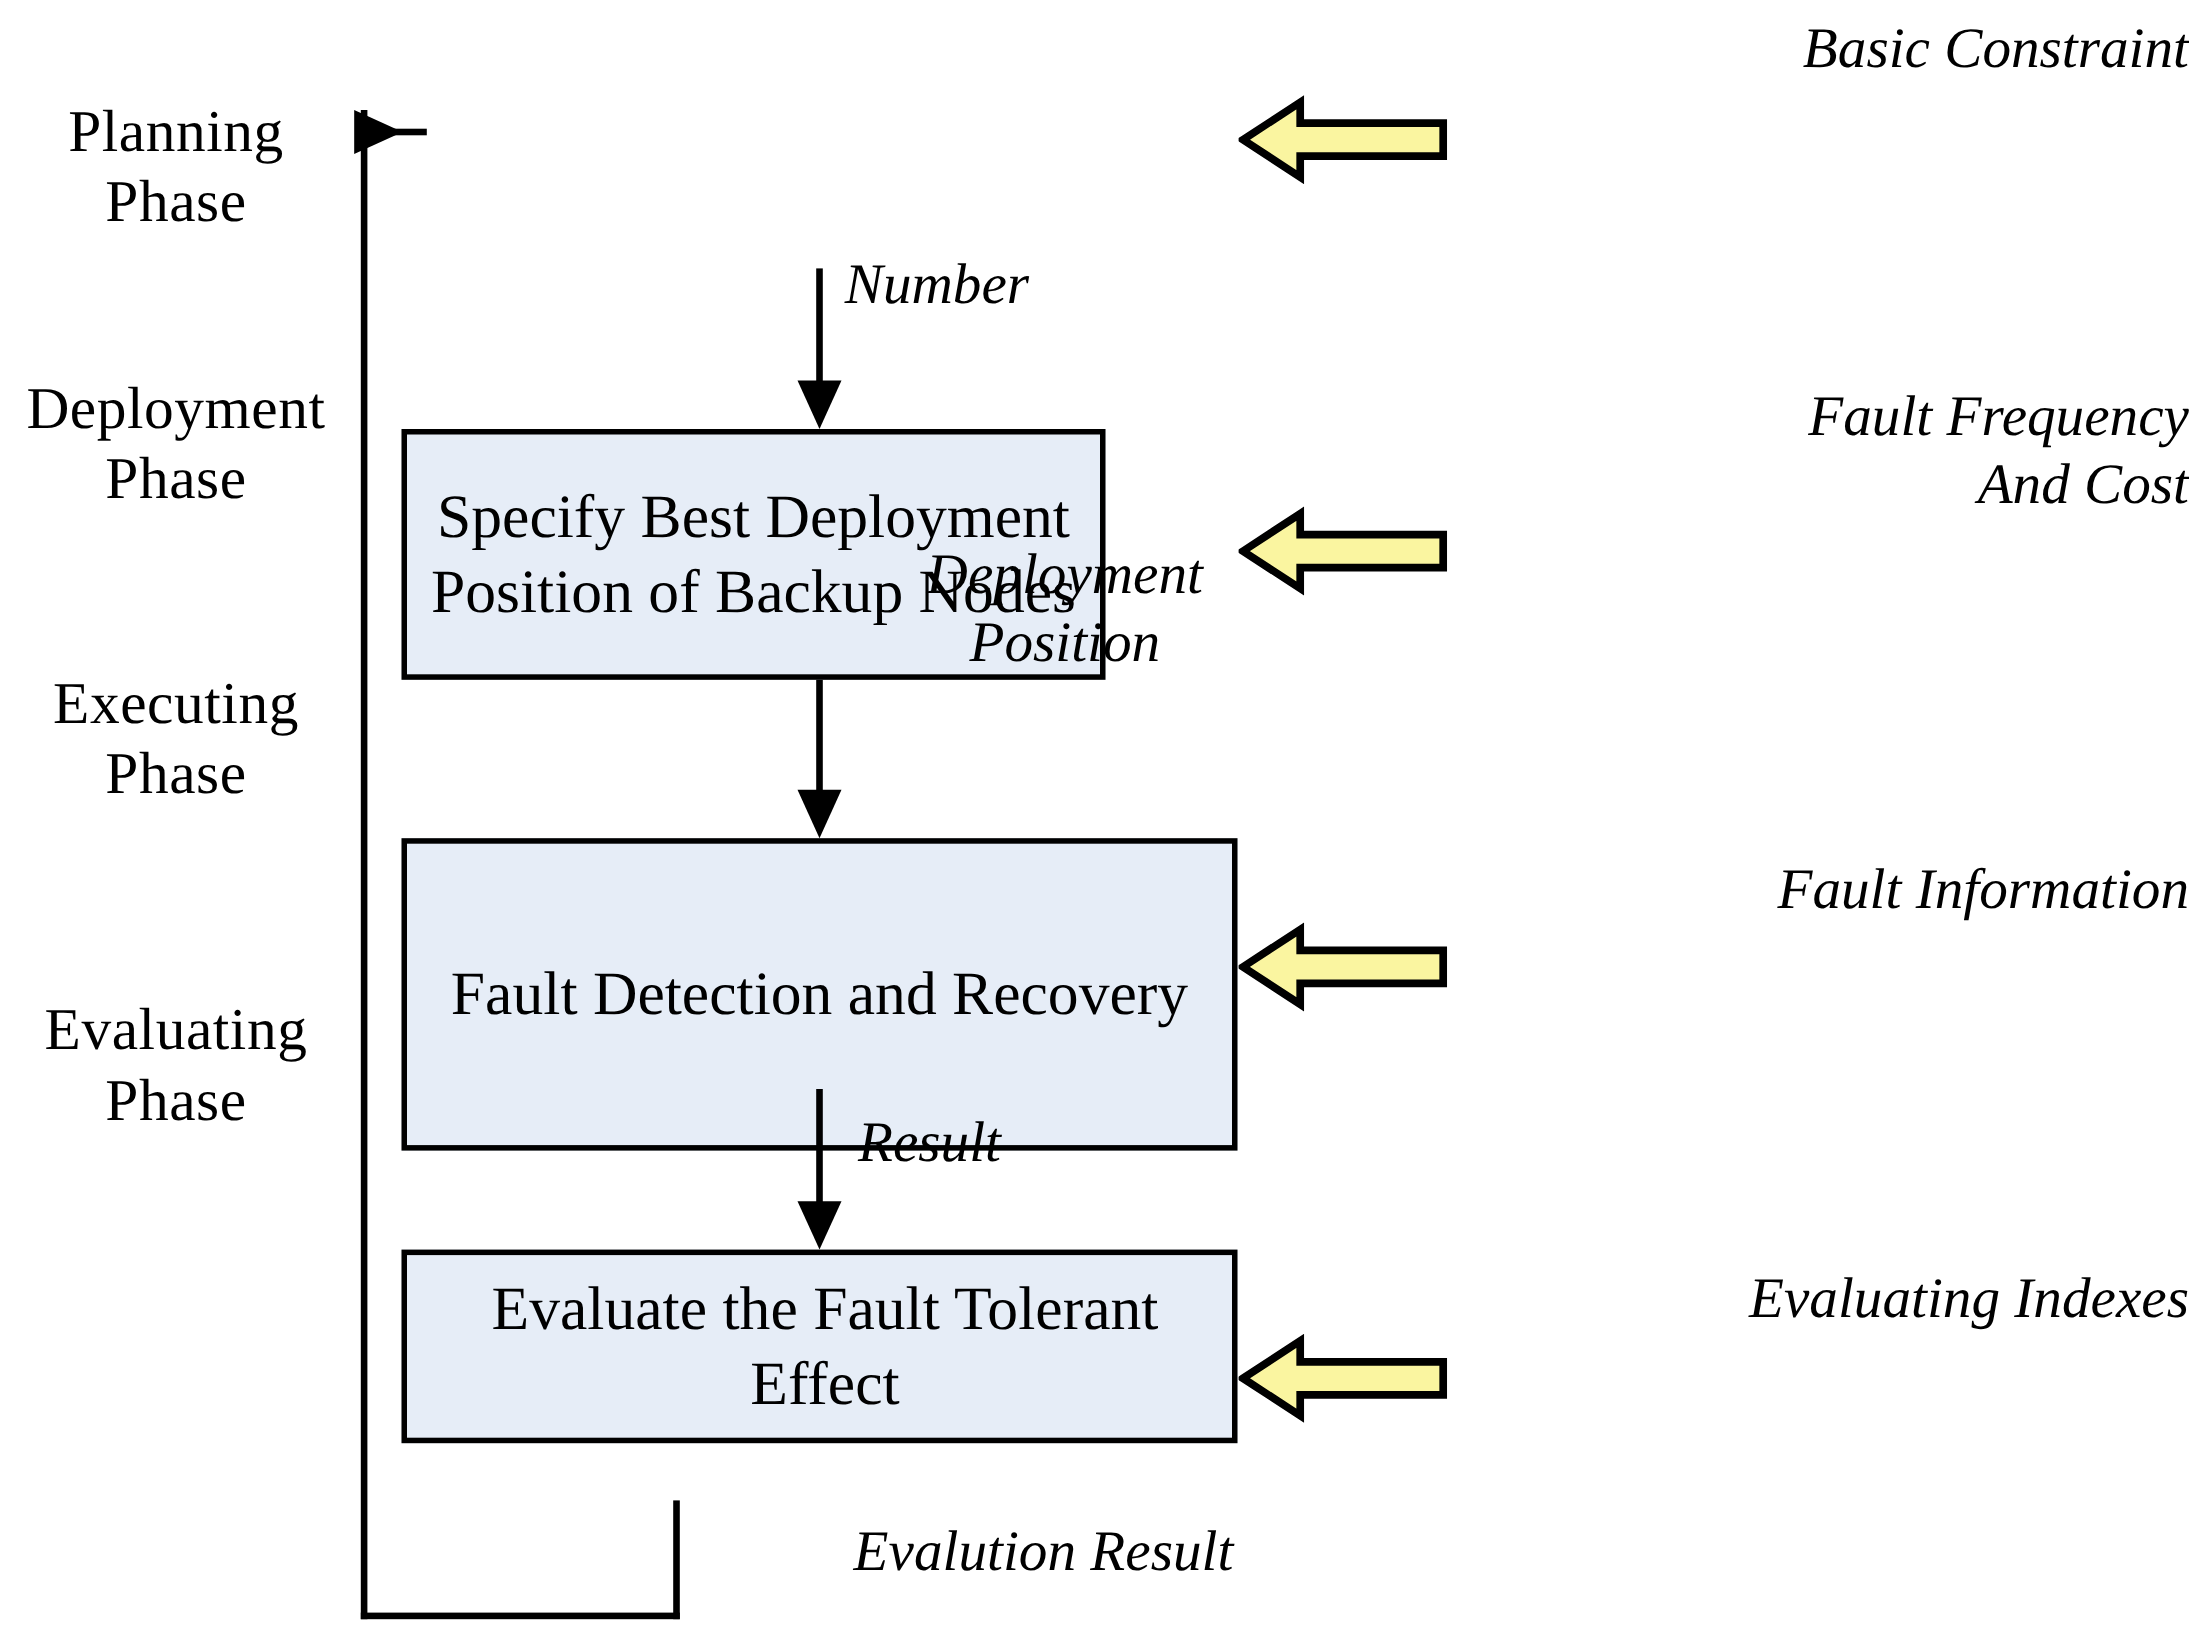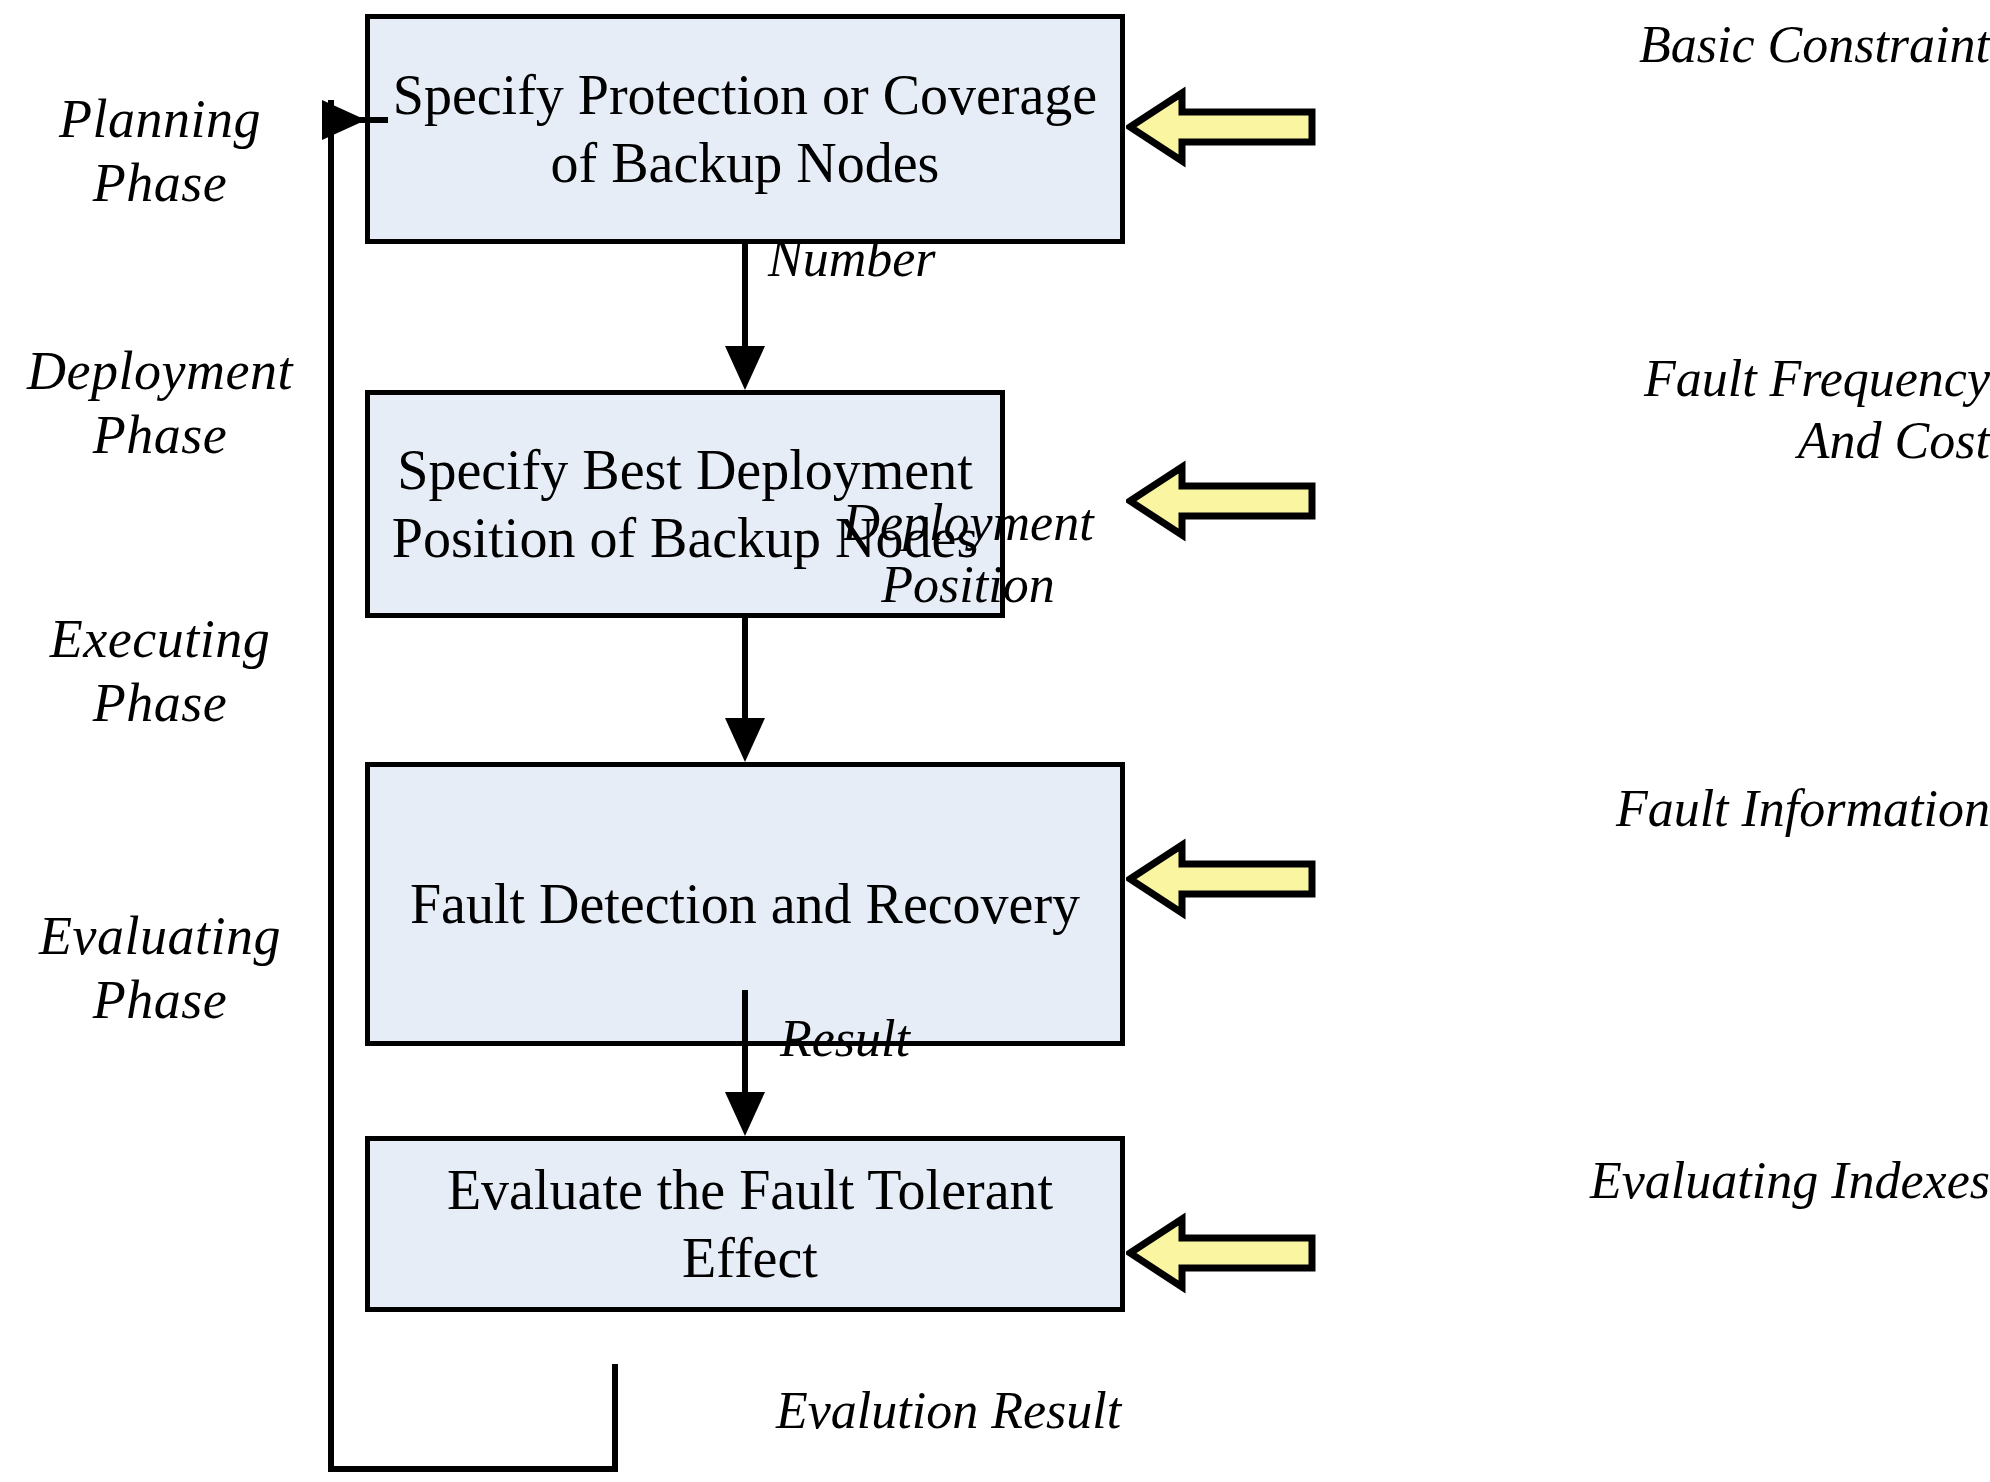--- a/index.html
+++ b/index.html
@@ -20,21 +20,20 @@
   
   .phase-label {
     position: absolute;
     text-align: center;
     font-size: 54px;
     line-height: 1.18;
     color: #000000;
     font-family: "Liberation Serif", "DejaVu Serif", serif;
     white-space: pre-line;
     letter-spacing: 0.5px;
-    font-style: italic;
   }
 
   
   .proc-box {
     position: absolute;
     box-sizing: border-box;
     background: #e6edf7;
     border: 5px solid #000000;
     display: flex;
     align-items: center;
@@ -106,22 +105,20 @@
 
   <div class="phase-label" style="left:0px; top:340px; width:320px;">Deployment
 Phase</div>
 
   <div class="phase-label" style="left:10px; top:608px; width:300px;">Executing
 Phase</div>
 
   <div class="phase-label" style="left:0px; top:905px; width:320px;">Evaluating
 Phase</div>
 
-  <div class="proc-box" style="left:365px; top:14px; width:760px; height:230px;">Specify Protection or Coverage
-of Backup Nodes</div>
 
   <div class="proc-box" style="left:365px; top:390px; width:640px; height:228px;">Specify Best Deployment
 Position of Backup Nodes</div>
 
   <div class="proc-box" style="left:365px; top:762px; width:760px; height:284px;">Fault Detection and Recovery</div>
 
   <div class="proc-box" style="left:365px; top:1136px; width:760px; height:176px;padding-left:24px;">Evaluate the Fault Tolerant
 Effect</div>
 
   <div class="vline" style="left:742px; top:244px; height:106px;"></div>

